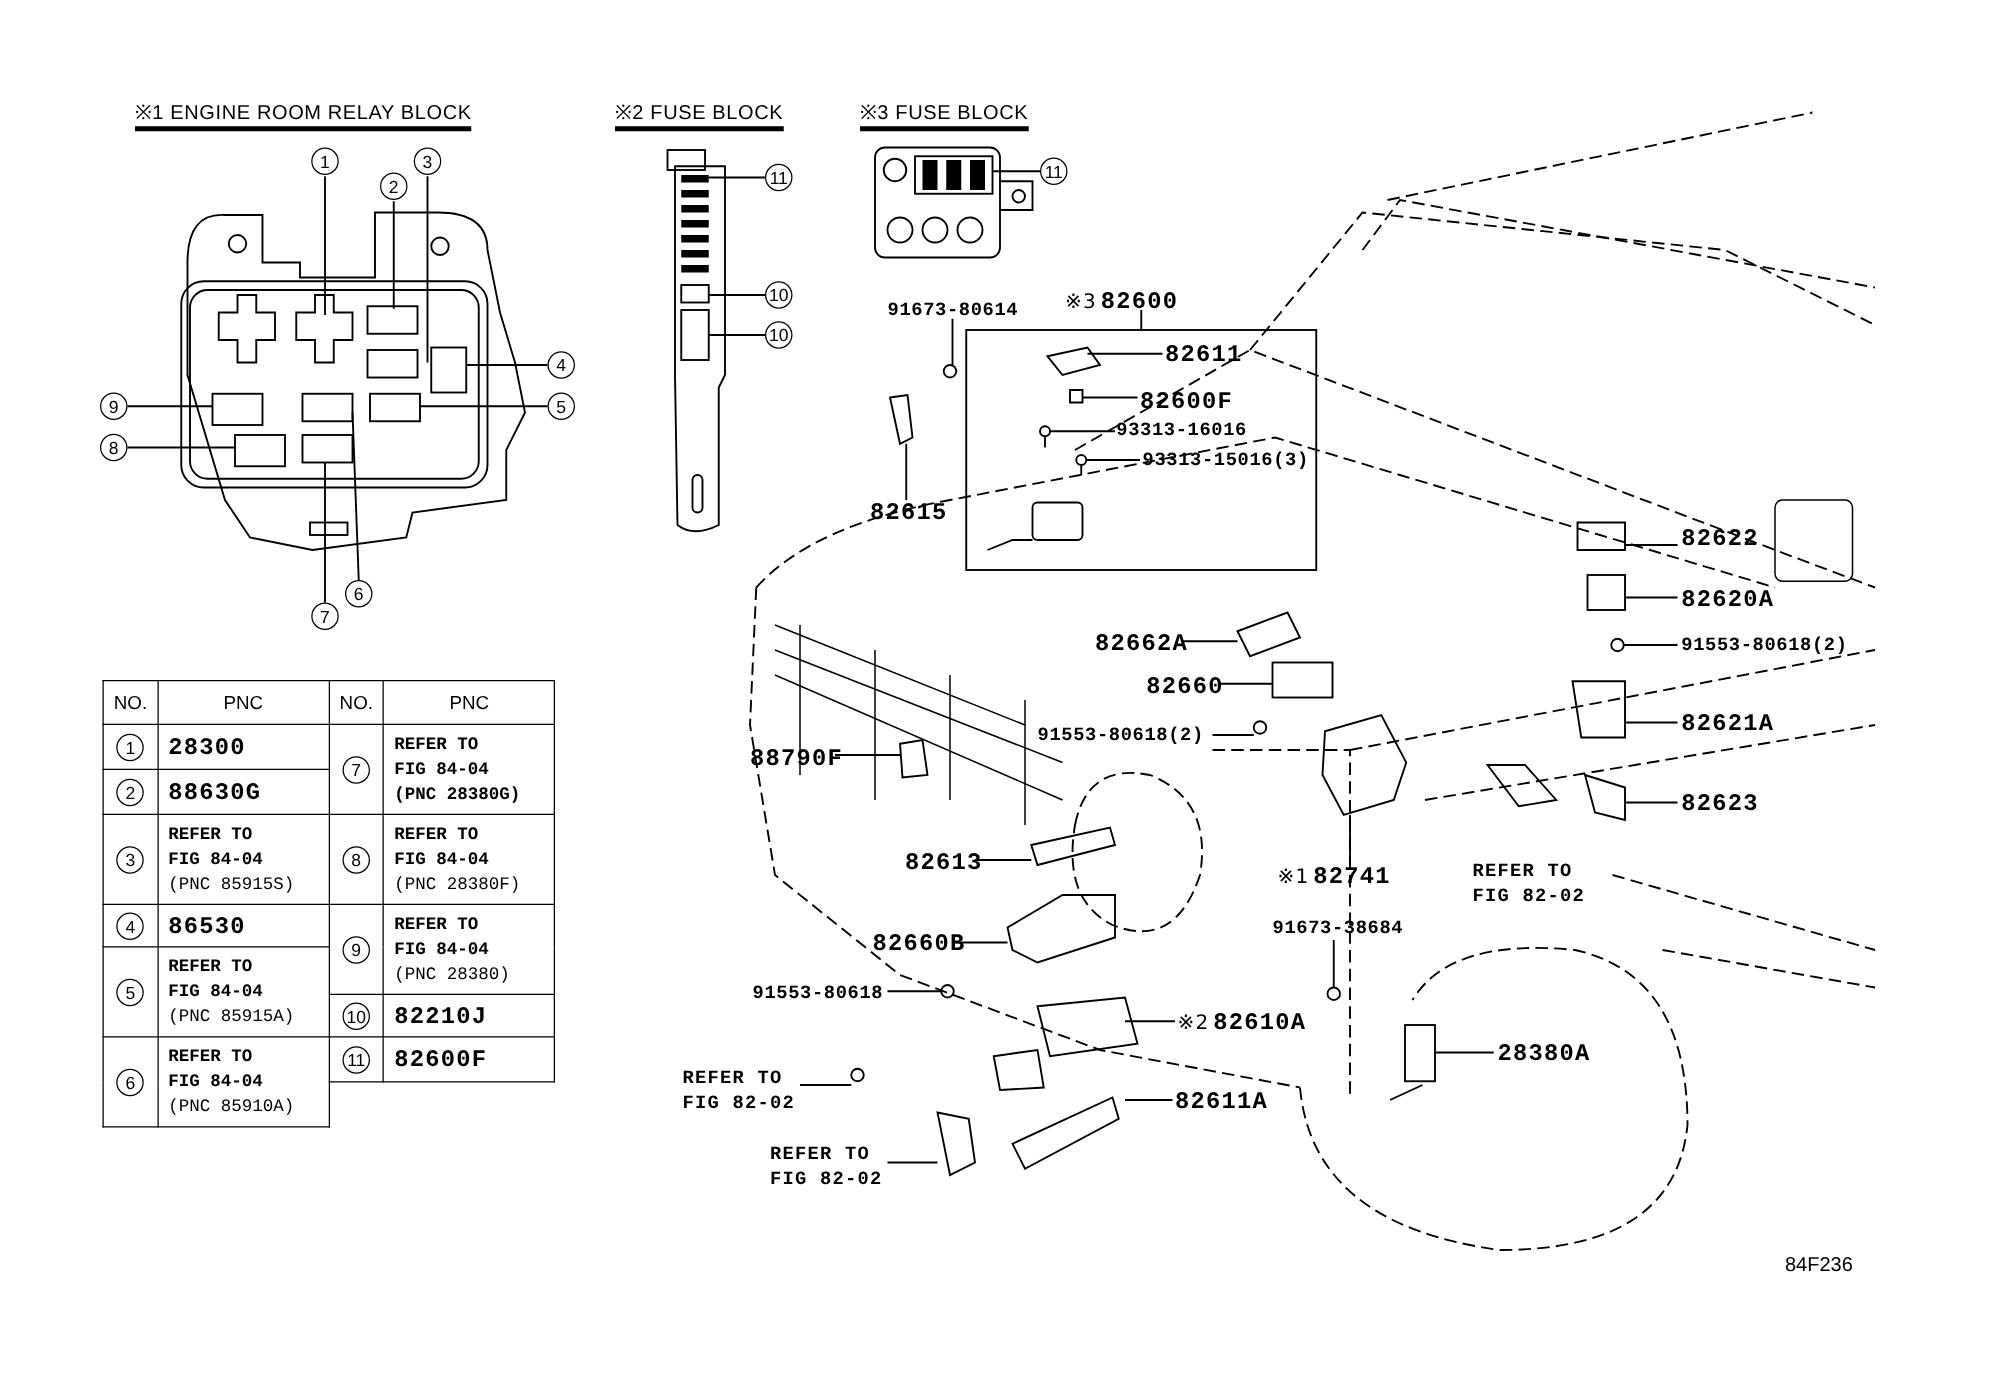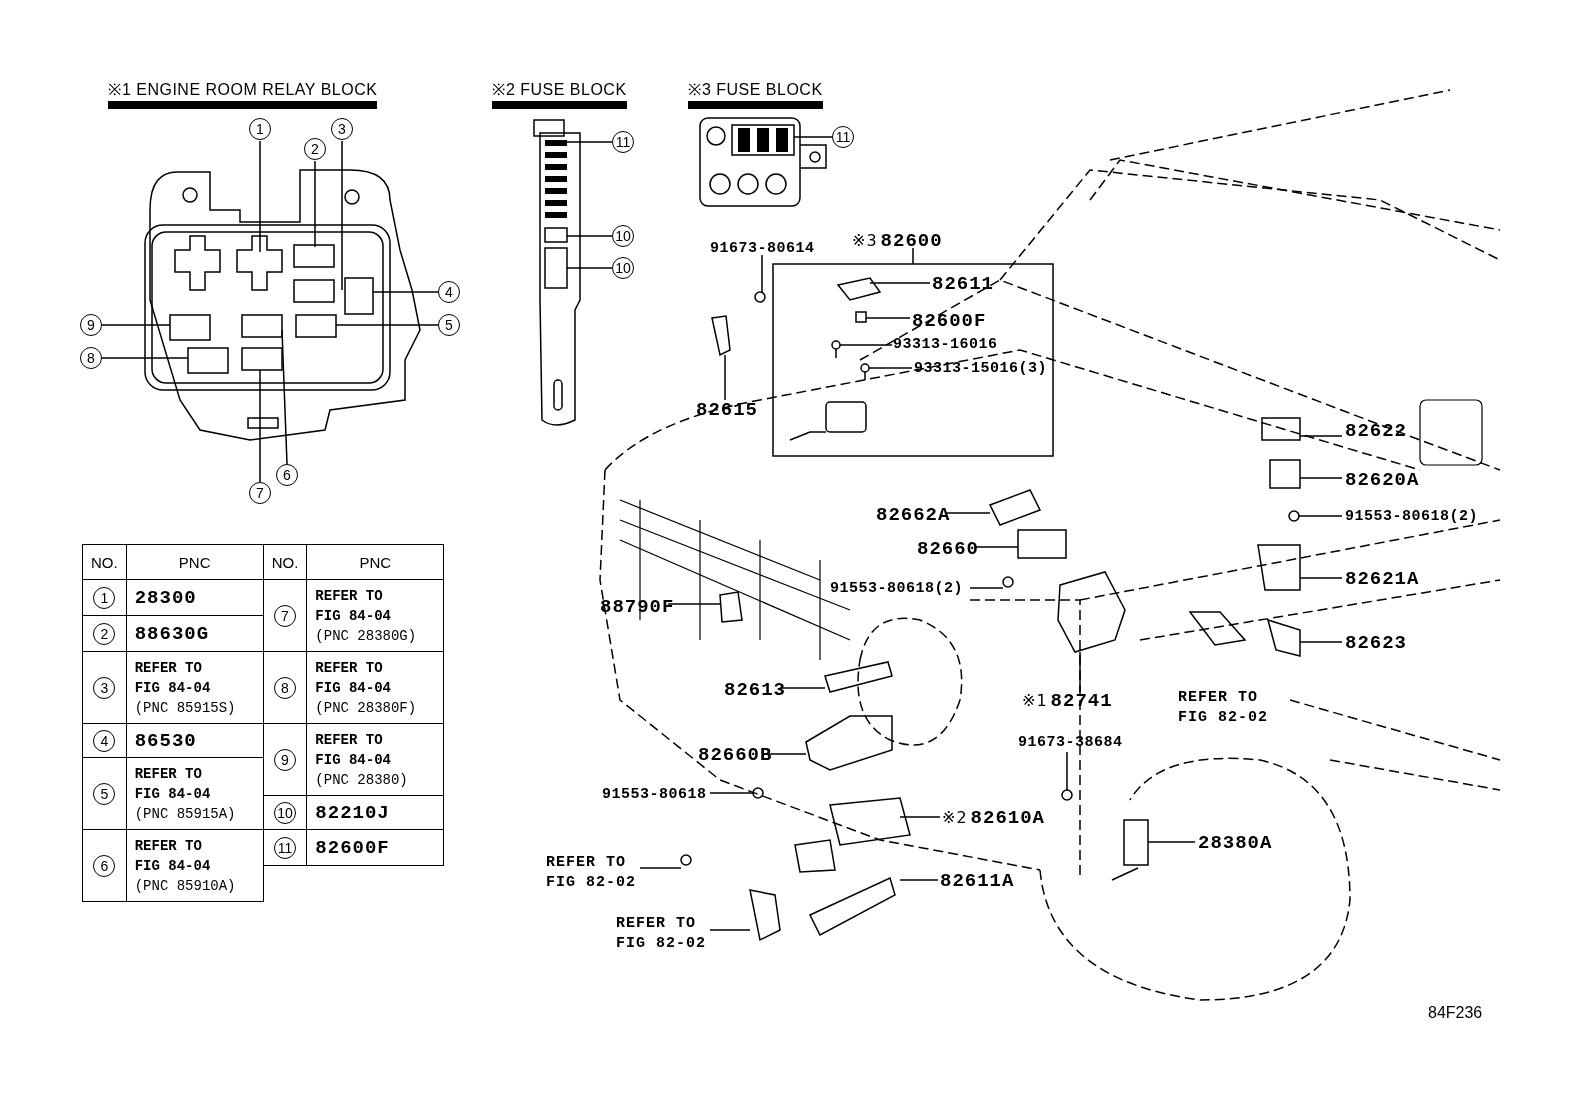--- a/index.html
+++ b/index.html
@@ -1,18 +1,18 @@
 <!DOCTYPE html>
 <html><head>
 <meta charset="utf-8">
 <style>
   html, body { margin:0; padding:0; background:#ffffff; }
   body { width:1592px; height:1099px; position:relative; overflow:hidden; font-family:"DejaVu Sans Mono", monospace; color:#000; }
   #canvas { position:absolute; left:0; top:0; }
-  .title { position:absolute; font-family:"Liberation Sans", sans-serif; font-size:16px; letter-spacing:0.5px; border-bottom:8px solid #000000; padding-bottom:1px; white-space:nowrap; }
+  .title { position:absolute; font-family:"Liberation Sans", sans-serif; font-size:16px; letter-spacing:0.5px; border-bottom:4px solid #000000; padding-bottom:1px; white-space:nowrap; }
   .lbl { position:absolute; font-family:"Liberation Mono", monospace; font-weight:bold; font-size:19px; white-space:nowrap; letter-spacing:1px; }
   .lbl.sm { font-size:15px; letter-spacing:0.5px; }
   .lbl.ref { font-size:15px; line-height:20px; }
   .lbl .mark { font-family:"DejaVu Sans", sans-serif; font-weight:normal; font-size:16px; margin-right:3px; }
   .callout { position:absolute; width:22px; height:22px; border:1.5px solid #000; border-radius:50%; background:#fff; font-family:"Liberation Sans", sans-serif; font-size:14px; display:flex; align-items:center; justify-content:center; box-sizing:border-box; }
   .figno { position:absolute; left:1428px; top:1004px; font-family:"Liberation Sans", sans-serif; font-size:16px; }
   table.pnc { position:absolute; left:82px; top:544px; border-collapse:collapse; font-family:"Liberation Mono", monospace; }
   table.pnc td, table.pnc th { border:1.5px solid #000; padding:0 8px; font-size:15px; }
   table.pnc th { font-family:"Liberation Sans", sans-serif; font-weight:normal; height:34px; font-size:15px; }
   table.pnc td.no { width:26px; text-align:center; padding:0 6px; }
@@ -250,21 +250,21 @@
     <th>NO.</th>
     <th>PNC</th>
   </tr>
   <tr style="height:36px;">
     <td class="no"><span class="tcircle">1</span></td>
     <td class="pnc-cell big">28300</td>
     <td class="no" rowspan="2"><span class="tcircle">7</span></td>
     <td class="pnc-cell ref" rowspan="2">
           <div>REFER TO</div>
           <div>FIG 84-04</div>
-          <div style="font-weight:normal">(PNC 28380G)</div>
+          <div style="font-weight:bold">(PNC 28380G)</div>
         </td>
   </tr>
   <tr style="height:36px;">
     <td class="no"><span class="tcircle">2</span></td>
     <td class="pnc-cell big">88630G</td>
   </tr>
   <tr style="height:72px;">
     <td class="no"><span class="tcircle">3</span></td>
     <td class="pnc-cell ref">
           <div>REFER TO</div>

